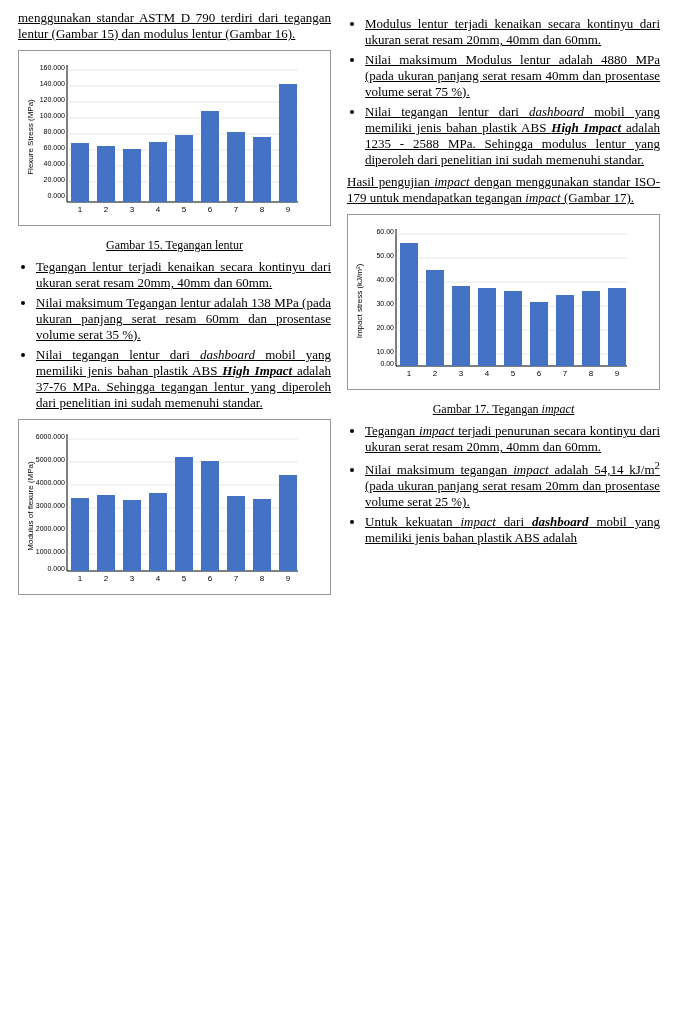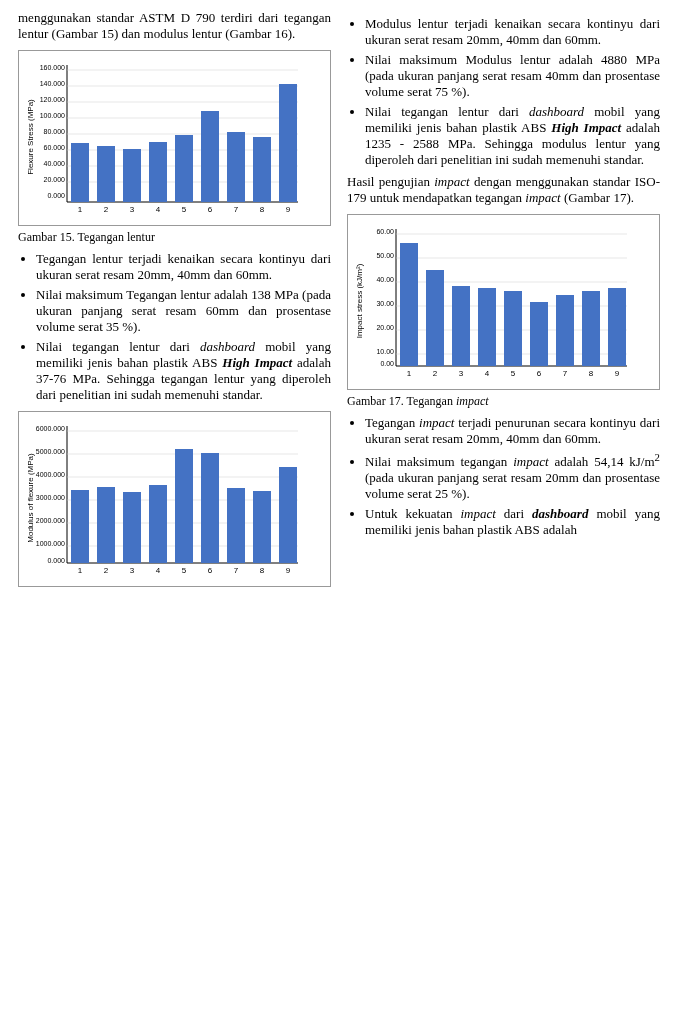--- a/index.html
+++ b/index.html
@@ -12,34 +12,35 @@
       min-height: 1025px;
       padding: 10px 18px;
     }
     .two-col {
       display: flex;
       gap: 16px;
     }
     .col {
       flex: 1;
       min-width: 0;
+      text-decoration: underline;
     }
     p { margin-bottom: 6px; text-align: justify; }
     ul { margin: 6px 0 6px 18px; }
     ul li { margin-bottom: 4px; text-align: justify; }
     .fig-container {
       border: 1px solid #999;
       padding: 6px 4px 4px 4px;
       margin: 8px 0 4px 0;
       background: #fff;
     }
     .fig-caption {
-      text-align: left;
+      text-align: center;
       font-size: 12px;
-      margin-top: 4px;
+      margin-top: 12px;
       margin-bottom: 2px;
     }
     svg text { font-family: Arial, sans-serif; }
     .section-heading {
       margin: 8px 0 4px 0;
       font-size: 13px;
     }
     .italic { font-style: italic; }
     .bold { font-weight: bold; }
   </style>

